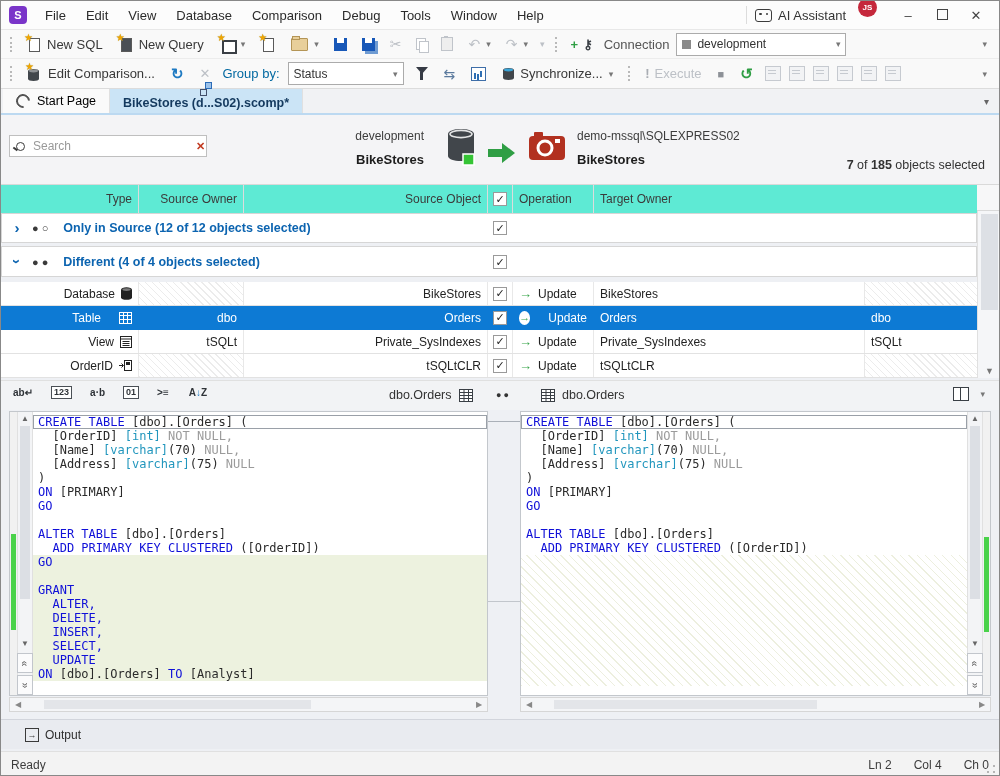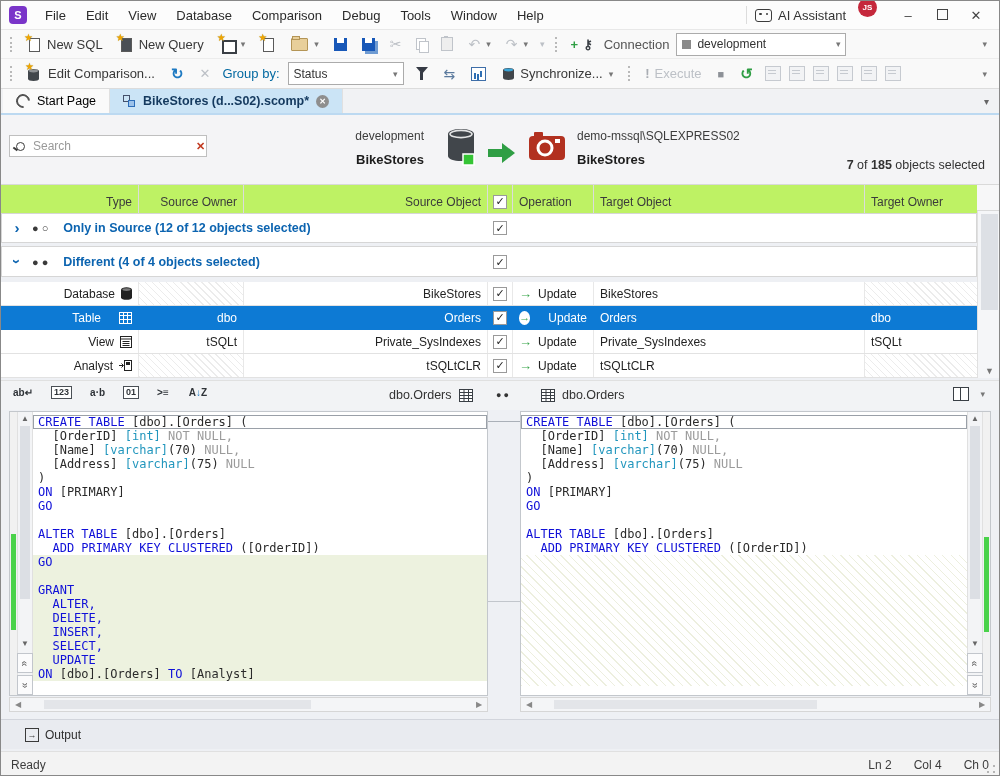--- a/index.html
+++ b/index.html
@@ -42,21 +42,21 @@
   .funnel{display:inline-block;width:0;height:0;border:6px solid transparent;border-top:7px solid #353a44;position:relative;}
   .funnel::after{content:'';position:absolute;left:-1.5px;top:-2px;width:3px;height:8px;background:#353a44;}
   .ic-report{display:inline-block;width:13px;height:12px;border:1px solid #3e6ea8;position:relative;background:#fff;}
   .ic-report::after{content:'';position:absolute;left:2px;bottom:1px;width:2px;height:6px;background:#2f6fb3;box-shadow:3px 1px 0 #2f6fb3,6px -2px 0 #2f6fb3;}
   .ghost{display:inline-block;width:14px;height:13px;border:1px solid #c6cad0;background:#f2f3f5;position:relative;}
   .ghost::after{content:'';position:absolute;left:2px;top:3px;width:8px;height:1px;background:#c6cad0;box-shadow:0 3px 0 #c6cad0;}
   .cylsvg{display:inline-block;vertical-align:middle;}
   
   .tabs{top:88px;height:26px;background:#f1f2f4;border-bottom:2px solid #bcd9f1;display:flex;align-items:stretch;padding-left:2px;}
   .tab{display:flex;align-items:center;gap:7px;padding:0 13px;font-size:12.5px;background:#fafafa;border-right:1px solid #e0e0e0;color:#000000;}
-  .tab.active{background:#cbe4f6;color:#14395e;font-weight:bold;}
+  .tab.active{background:#cbe4f6;color:#14395e;font-weight:bold;flex-direction:column;}
   .spicon{width:10px;height:10px;border:2px solid #555;border-right-color:transparent;border-radius:50%;transform:rotate(40deg);}
   .cmpicon{position:relative;width:13px;height:12px;}
   .cmpicon::before{content:'';position:absolute;left:0;top:0;width:5px;height:5px;border:1.5px solid #44506b;}
   .cmpicon::after{content:'';position:absolute;right:1px;bottom:0;width:5px;height:5px;border:1.5px solid #2b6cb8;background:#9cc2ea;}
   .tabclose{width:13px;height:13px;border-radius:50%;background:#8e8e8e;color:#fff;font-size:8px;display:flex;align-items:center;justify-content:center;}
   .tabs-overflow{margin-left:auto;align-self:center;color:#666;font-size:10px;padding:0 10px;}
   
   .doc{top:114px;height:636px;background:#eef0f4;}
   .cmph{position:absolute;left:0;top:0;width:100%;height:69px;background:#f4f4f6;}
   .search{position:absolute;left:8px;top:20px;width:198px;height:22px;background:#fff;border:1px solid #bfbfbf;display:flex;align-items:center;box-sizing:border-box;padding:0 6px;gap:6px;}
@@ -65,21 +65,21 @@
   .search input{border:none;outline:none;flex:1;font-size:12px;color:#0c4a6e;font-family:"Liberation Sans",sans-serif;background:transparent;}
   .search input::placeholder{color:#999;}
   .searchx{color:#c23b22;font-weight:bold;font-size:11px;}
   .srcblock{position:absolute;right:575px;top:14px;text-align:right;}
   .tgtblock{position:absolute;left:576px;top:14px;text-align:left;}
   .servername{font-size:12px;color:#3c3c3c;margin-bottom:9px;}
   .dbname{font-size:13px;font-weight:bold;color:#1d1d1d;}
   .hdricon{position:absolute;top:16px;}
   .counttext{position:absolute;right:14px;top:43px;font-size:12.5px;color:#333;}
   
-  .ghead{position:absolute;left:0;top:69px;width:976px;height:36px;display:grid;grid-template-columns:138px 105px 244px 25px 81px 271px 112px;background:#bef264;border-top:1px solid #d9d9d9;border-bottom:2px solid #404040;box-sizing:border-box;font-size:12px;color:#3b3b3b;}
+  .ghead{position:absolute;left:0;top:69px;width:976px;height:36px;display:grid;grid-template-columns:138px 105px 244px 25px 81px 271px 112px;background:#5eead4;border-top:1px solid #d9d9d9;border-bottom:7px solid #404040;box-sizing:border-box;font-size:12px;color:#3b3b3b;}
   .ghead>div{border-right:1px solid #dcdcdc;display:flex;align-items:center;padding:0 6px;box-sizing:border-box;}
   .ghead .ra{justify-content:flex-end;}
   .gheadfill{position:absolute;left:976px;top:69px;width:24px;height:27px;background:#f7f7f8;border-top:1px solid #d9d9d9;border-bottom:1px solid #d9d9d9;box-sizing:border-box;}
   .cb{display:inline-flex;width:14px;height:14px;background:#fff;border:1px solid #9a9a9a;align-items:center;justify-content:center;font-size:11px;color:#222;box-sizing:border-box;}
   .group-row{position:absolute;left:0;width:976px;height:30px;background:#fff;border:1px solid #d6d6d6;box-sizing:border-box;display:flex;align-items:center;}
   .twisty{color:#0c64b0;font-size:15px;font-weight:bold;width:30px;text-align:center;display:inline-block;transform:translateY(-1px);}
   .twisty.open{transform:rotate(90deg);}
   .dots{font-size:11px;color:#3a3a3a;letter-spacing:3px;margin-right:12px;}
   .glabel{color:#0c64b0;font-weight:bold;font-size:12.5px;}
   .gcheck{position:absolute;left:491px;top:7px;}
@@ -369,21 +369,20 @@
     </div>
 
     <div class="ghead">
       <div class="ra">Type</div>
       <div class="ra">Source Owner</div>
       <div class="ra">Source Object</div>
       <div style="justify-content:center;padding:0;">
           <span class="cb">✓</span>
         </div>
       <div>Operation</div>
-      <div>Target Object</div>
       <div style="border-right:none;">Target Owner</div>
     </div>
     <div class="gheadfill"></div>
 
     <div class="group-row" style="top:98px;">
       <span class="twisty">›</span>
       <span class="dots">●○</span>
       <span class="glabel">Only in Source (12 of 12 objects selected)</span>
       <span class="cb gcheck">✓</span>
     </div>
@@ -456,21 +455,21 @@
           </div>
           <div class="gc">
             <span class="oparr">→</span>
             <span>Update</span>
           </div>
           <div class="gc">Private_SysIndexes</div>
           <div class="gc" style="border-right:none;">tSQLt</div>
         </div>
         <div class="grow">
           <div class="gc ra">
-            <span>Analyst</span>
+            <span>OrderID</span>
             <span class="ticon">
               <svg width="13" height="11" viewBox="0 0 13 11">
                 <rect x="5.5" y=".5" width="7" height="10" fill="none" stroke="currentColor"></rect>
                 <rect x="7" y="2" width="4" height="3" fill="currentColor"></rect>
                 <path d="M0 5.5h4M2.5 3.5l2 2-2 2" stroke="currentColor" fill="none"></path>
               </svg>
             </span>
           </div>
           <div class="gc ra hatch"></div>
           <div class="gc ra">tSQLtCLR</div>

